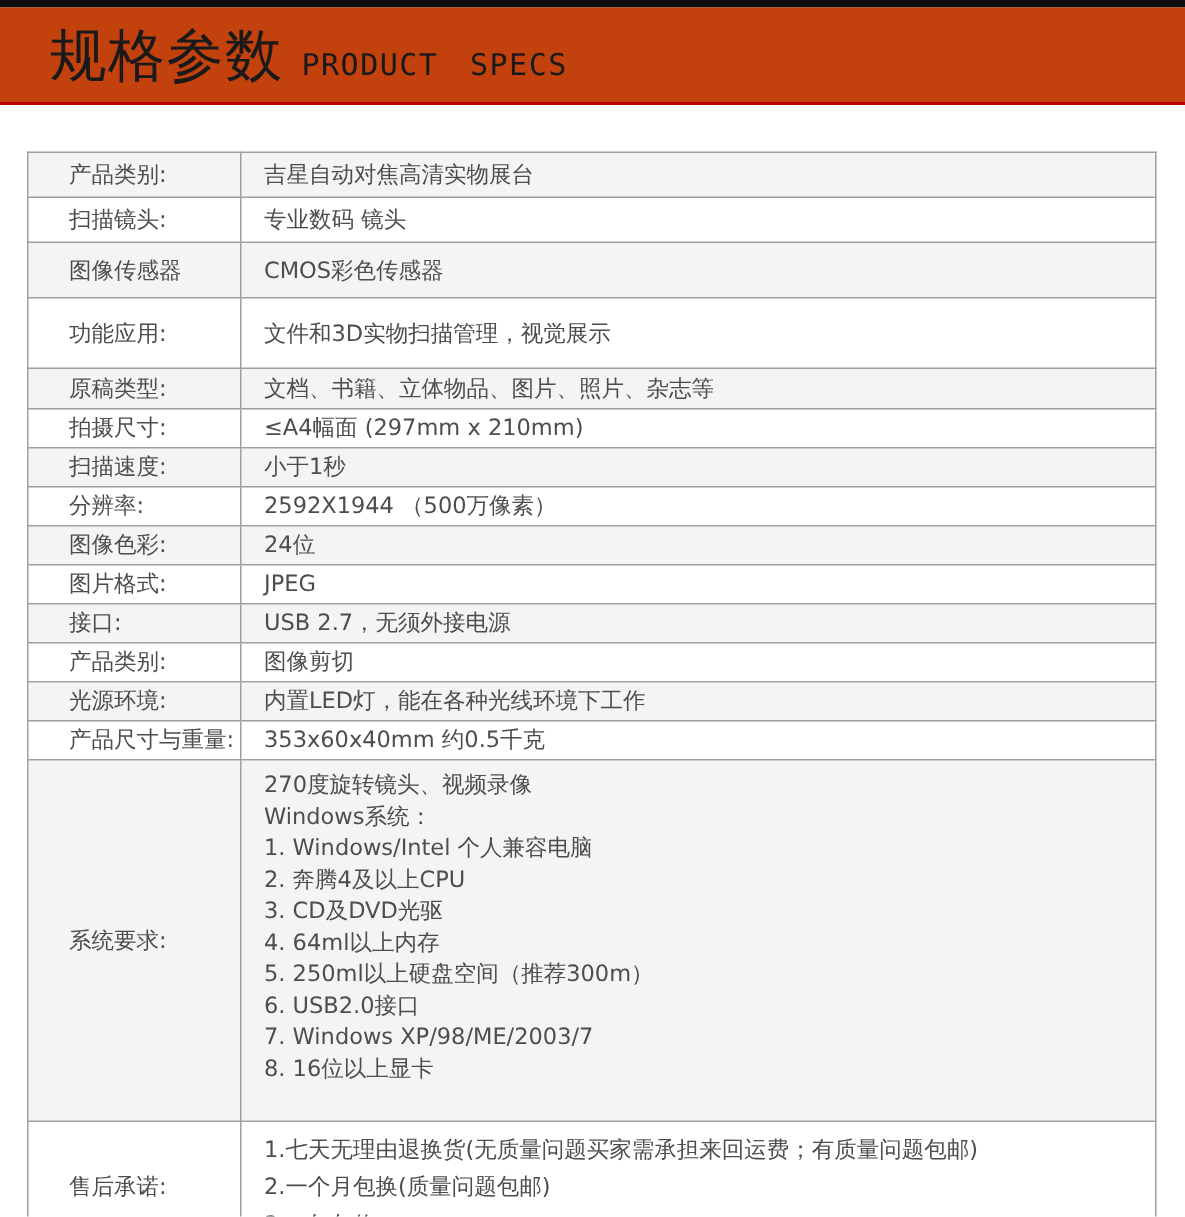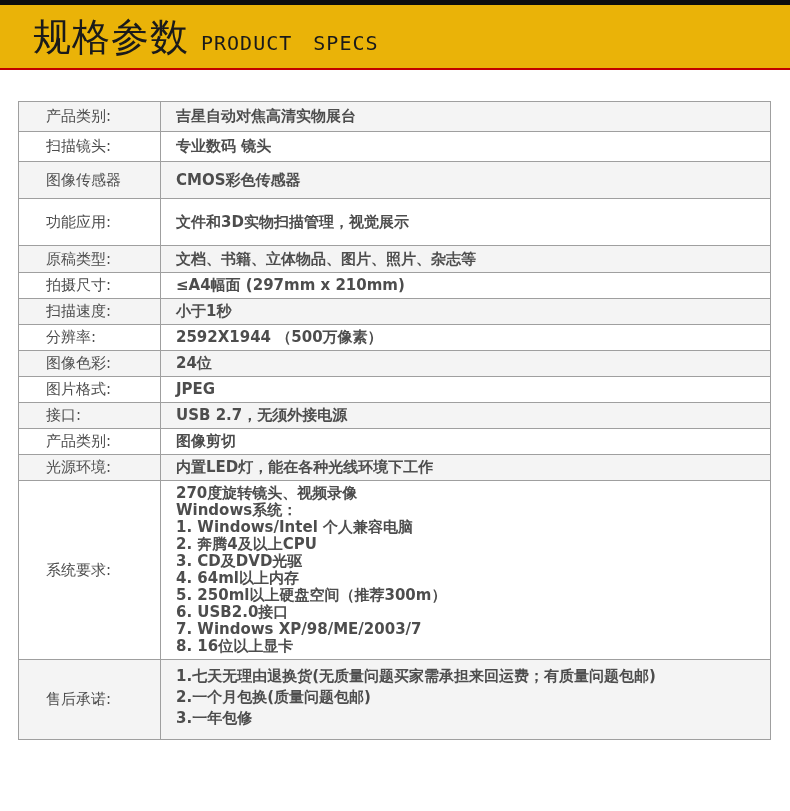--- a/index.html
+++ b/index.html
@@ -9,21 +9,21 @@
     font-family: "DejaVu Sans", sans-serif;
     color: #4d4d4d;
     overflow: hidden;
   }
   .top-bar {
     height: 5px;
     background: #0d0d0d;
   }
   .header {
     height: 65px;
-    background: #eab308;
+    background: #c2410c;
     border-bottom: 2px solid #c00000;
     display: flex;
     align-items: baseline;
     padding-left: 33px;
     padding-top: 10px;
   }
   .title-cn {
     font-size: 38px;
     font-weight: 400;
     color: #1a1a1a;
@@ -60,23 +60,23 @@
   .spec-table tr:nth-child(even) { background: #ffffff; }
   .label-cell {
     width: 142px;
     padding-left: 27px;
   }
   .value-cell {
     padding-left: 15px;
     padding-top: 4px;
     padding-bottom: 4px;
   }
-  .value-line { line-height: 21px; font-weight: bold; }
+  .value-line { line-height: 21px; }
   .spec-table tr:nth-child(-n+14) .value-line { line-height: 17px; }
-  .spec-table tr:nth-child(15) .value-cell { padding-top: 6px; padding-bottom: 10px; }
+  .spec-table tr:nth-child(15) .value-cell { padding-top: 6px; padding-bottom: 24px; }
   .spec-table tr:nth-child(15) .value-line { line-height: 21px; }
   .spec-table tr:nth-child(16) .value-cell { padding-top: 6px; padding-bottom: 6px; }
   .spec-table tr:nth-child(16) .value-line { line-height: 25px; }
 </style>
 </head>
 <body>
 
 <div class="page">
   <div class="top-bar"></div>
   <header class="header">
@@ -161,20 +161,26 @@
             <div class="value-line">图像剪切</div>
           </td>
         </tr>
         <tr>
           <td class="label-cell">光源环境:</td>
           <td class="value-cell">
             <div class="value-line">内置LED灯，能在各种光线环境下工作</div>
           </td>
         </tr>
         <tr>
+          <td class="label-cell">产品尺寸与重量:</td>
+          <td class="value-cell">
+            <div class="value-line">353x60x40mm  约0.5千克</div>
+          </td>
+        </tr>
+        <tr>
           <td class="label-cell">系统要求:</td>
           <td class="value-cell">
             <div class="value-line">270度旋转镜头、视频录像</div>
             <div class="value-line">Windows系统：</div>
             <div class="value-line">1. Windows/Intel 个人兼容电脑</div>
             <div class="value-line">2. 奔腾4及以上CPU</div>
             <div class="value-line">3. CD及DVD光驱</div>
             <div class="value-line">4. 64ml以上内存</div>
             <div class="value-line">5. 250ml以上硬盘空间（推荐300m）</div>
             <div class="value-line">6. USB2.0接口</div>

